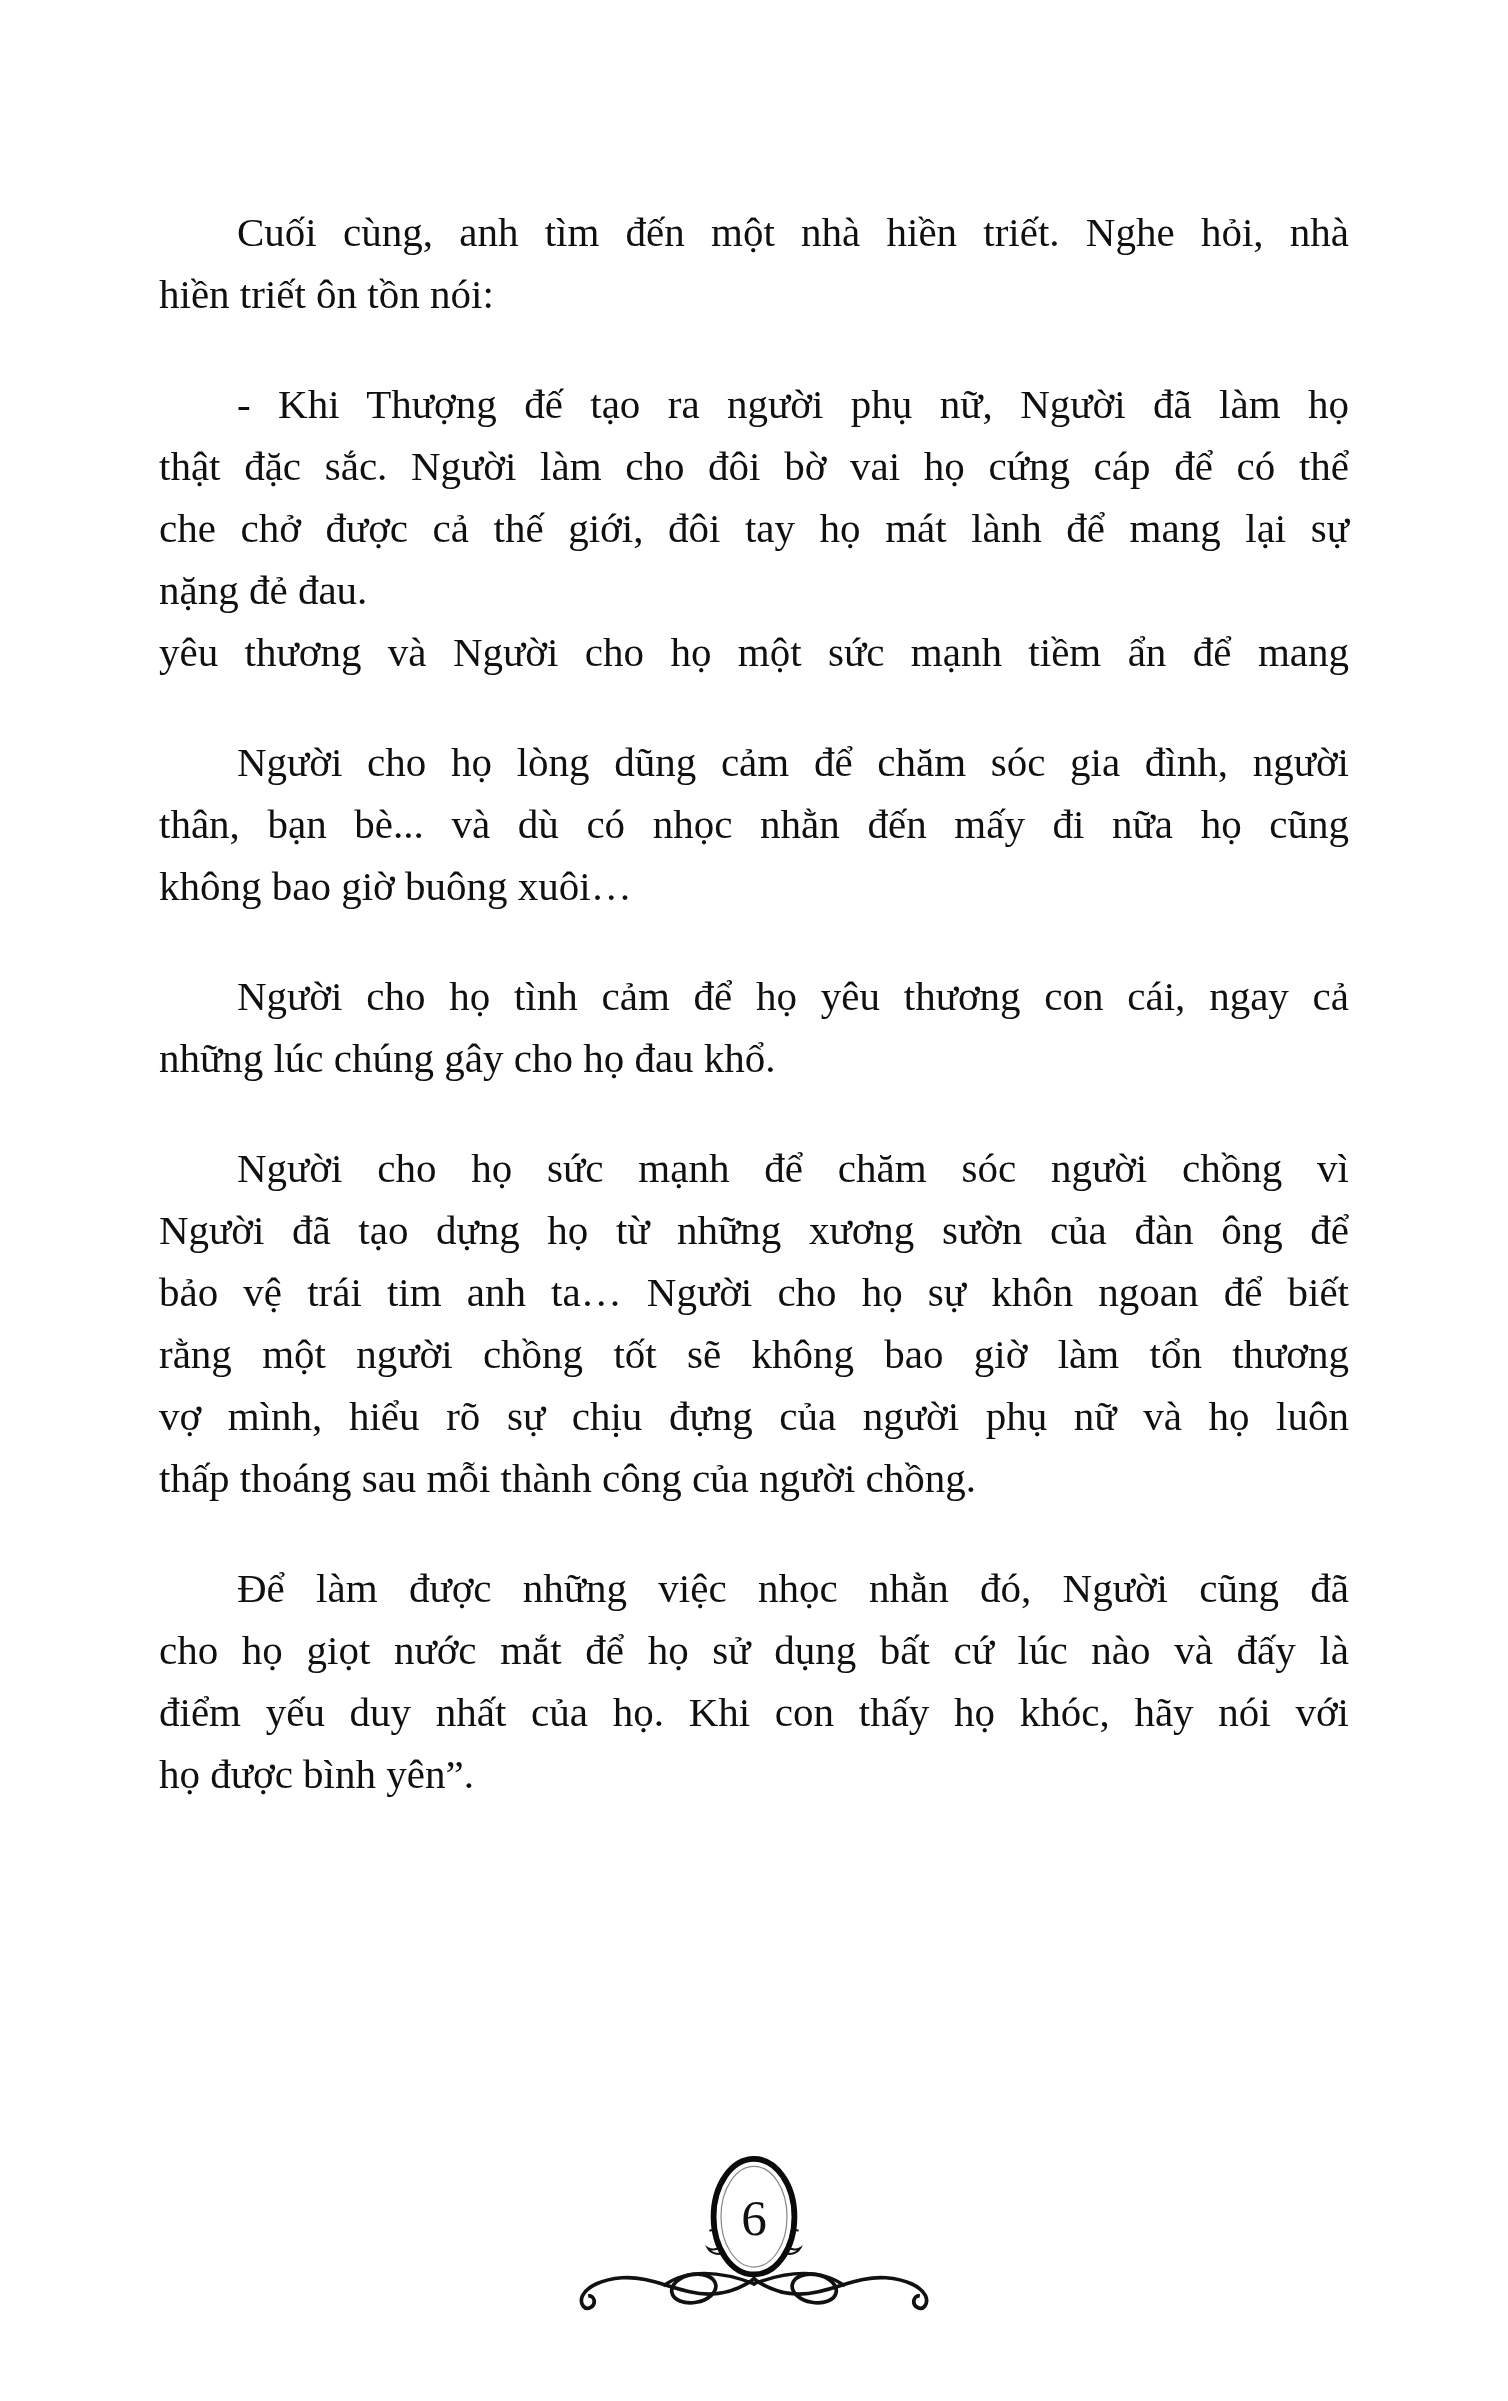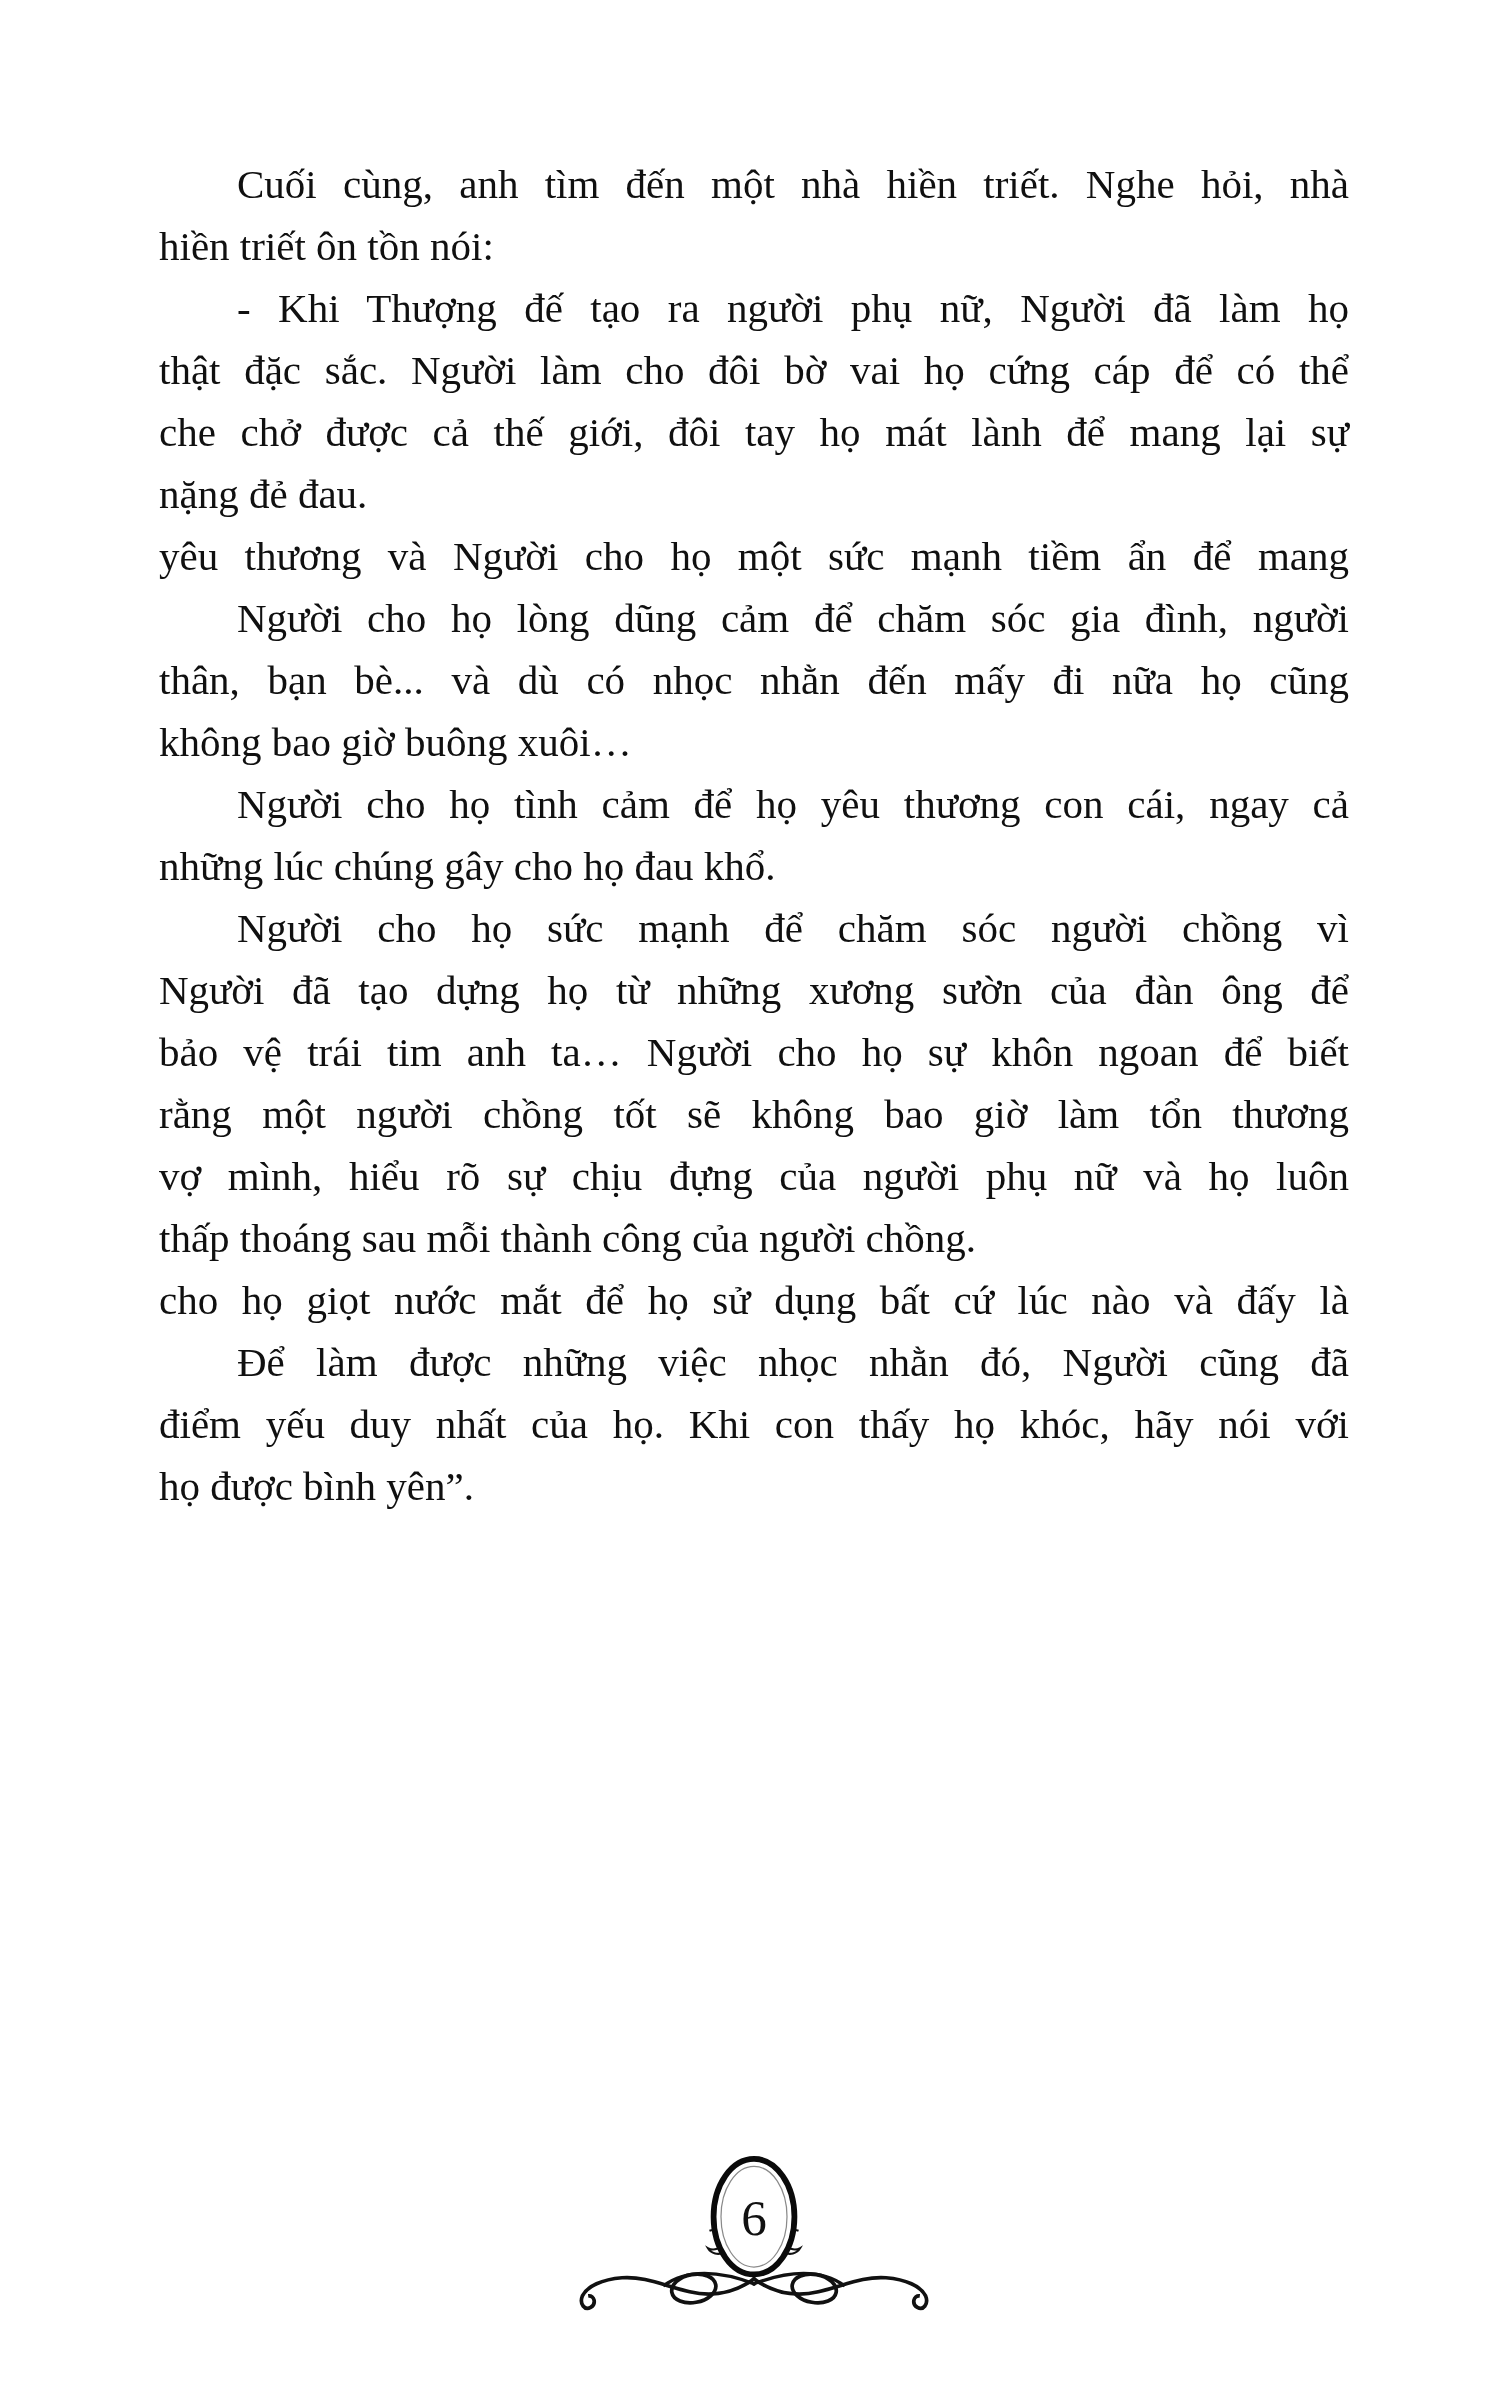--- a/index.html
+++ b/index.html
@@ -33,20 +33,21 @@
     text-align: justify;
     text-align-last: left;
     white-space: normal;
     letter-spacing: 0px;
   }
   .line.just {
     text-align-last: justify;
   }
   .line.indent {
     text-indent: 78px;
+    margin-top: 48px;
   }
   .it {
   }
   .footer-ornament {
     position: absolute;
     left: 564px;
     top: 2154px;
     width: 380px;
     height: 165px;
   }
@@ -76,22 +77,22 @@
       <div class="line just"><span>thân, bạn bè... và dù có nhọc nhằn đến mấy đi nữa họ cũng</span></div>
       <div class="line"><span>không bao giờ buông xuôi…</span></div>
       <div class="line indent just"><span>Người cho họ tình cảm để họ yêu thương con cái, ngay cả</span></div>
       <div class="line"><span>những lúc chúng gây cho họ đau khổ.</span></div>
       <div class="line indent just"><span>Người cho họ sức mạnh để chăm sóc người chồng vì</span></div>
       <div class="line just"><span>Người đã tạo dựng họ từ những xương sườn của đàn ông để</span></div>
       <div class="line just"><span>bảo vệ trái tim anh ta… Người cho họ sự khôn ngoan để biết</span></div>
       <div class="line just"><span>rằng một người chồng tốt sẽ không bao giờ làm tổn thương</span></div>
       <div class="line just"><span>vợ mình, hiểu rõ sự chịu đựng của người phụ nữ và họ luôn</span></div>
       <div class="line"><span>thấp thoáng sau mỗi thành công của người chồng.</span></div>
+      <div class="line indent just"><span>Để làm được những việc nhọc nhằn đó, Người cũng đã</span></div>
       <div class="line just"><span>cho họ giọt nước mắt để họ sử dụng bất cứ lúc nào và đấy là</span></div>
-      <div class="line indent just"><span>Để làm được những việc nhọc nhằn đó, Người cũng đã</span></div>
       <div class="line just"><span>điểm yếu duy nhất của họ. Khi con thấy họ khóc, </span><span class="it">hãy nói với</span></div>
       <div class="line"><span class="it">họ được bình yên”.</span></div>
     </div>
 
   <div class="footer-ornament">
     <svg viewBox="0 0 460 200">
 
       <g stroke="#111111" fill="none">
 
         <path d="M197,34 C187,58 184,84 197,106" stroke-width="3"></path>

